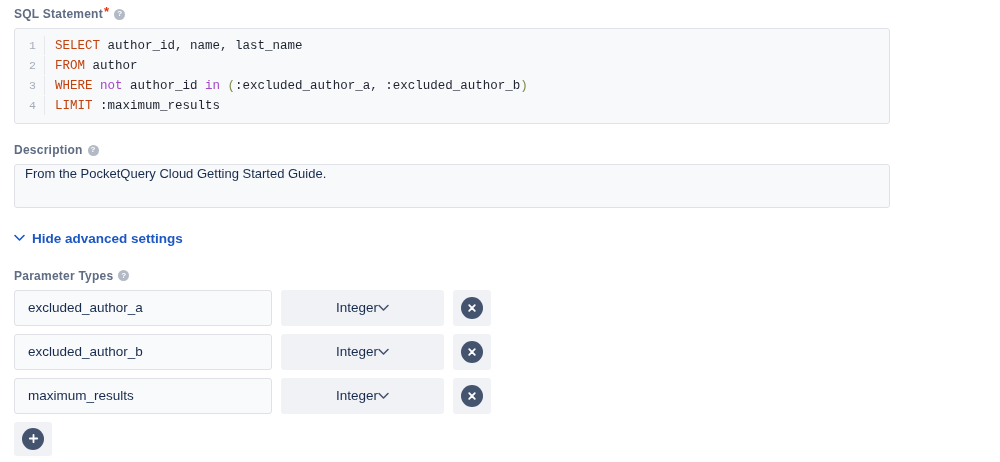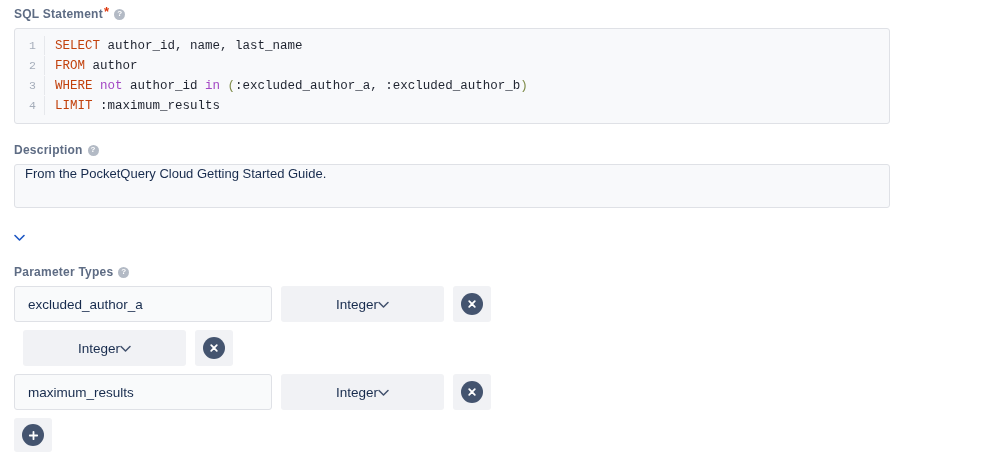--- a/index.html
+++ b/index.html
@@ -237,20 +237,21 @@
   </div>
   <div class="description-box">From the PocketQuery Cloud Getting Started Guide.</div>
 
   
   <div class="adv-toggle">
     <span class="chev-small">
       <svg width="11" height="8" viewBox="0 0 11 8">
           <path d="M1 1.5 L5.5 6 L10 1.5" fill="none" stroke="#1D57C4" stroke-width="1.6" stroke-linecap="round" stroke-linejoin="round"></path>
         </svg>
     </span>
+    <span>Hide advanced settings</span>
   </div>
 
   
   <div class="field-label">
     <span>Parameter Types</span>
     <span class="help-icon">?</span>
   </div>
 
   <div class="param-row">
     <input class="param-name-input" value="excluded_author_a" style="">
@@ -265,20 +266,21 @@
     <div class="btn-cell">
       <span class="circle-btn">
         <svg width="10" height="10" viewBox="0 0 10 10">
             <path d="M2.2 2.2 L7.8 7.8 M7.8 2.2 L2.2 7.8" stroke="#ffffff" stroke-width="1.8" stroke-linecap="round"></path>
           </svg>
       </span>
     </div>
   </div>
 
   <div class="param-row">
+    <input class="param-name-input" value="excluded_author_b" style="">
     <div class="param-type-select">
       <span>Integer</span>
       <span>
         <svg width="11" height="8" viewBox="0 0 11 8">
             <path d="M1 1.5 L5.5 6 L10 1.5" fill="none" stroke="#42526E" stroke-width="1.5" stroke-linecap="round" stroke-linejoin="round"></path>
           </svg>
       </span>
     </div>
     <div class="btn-cell">
       <span class="circle-btn">

